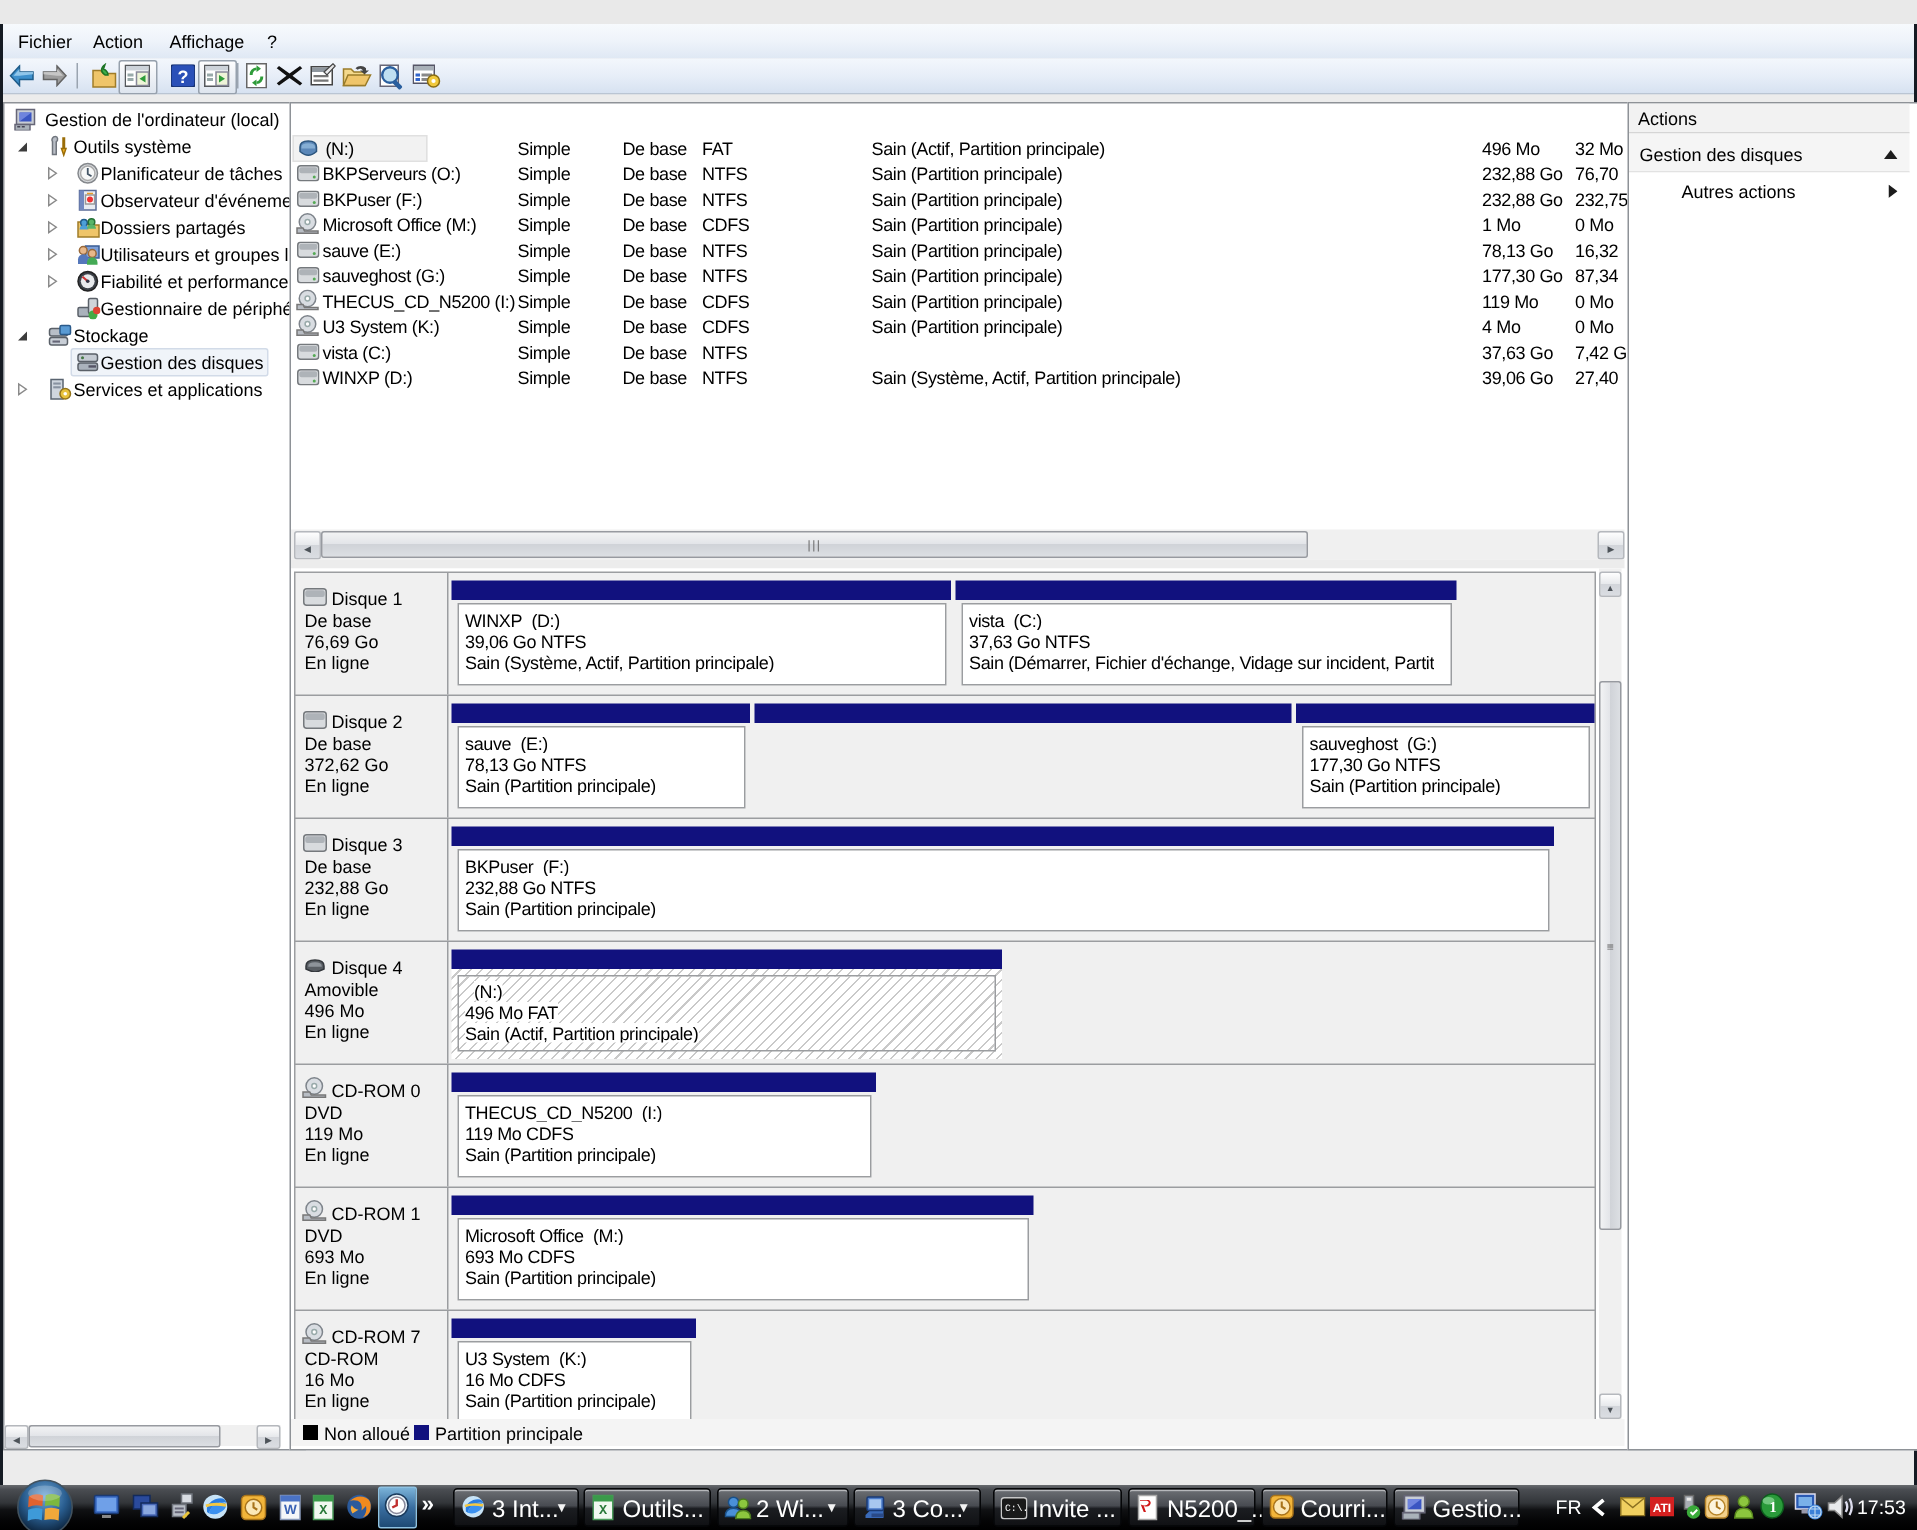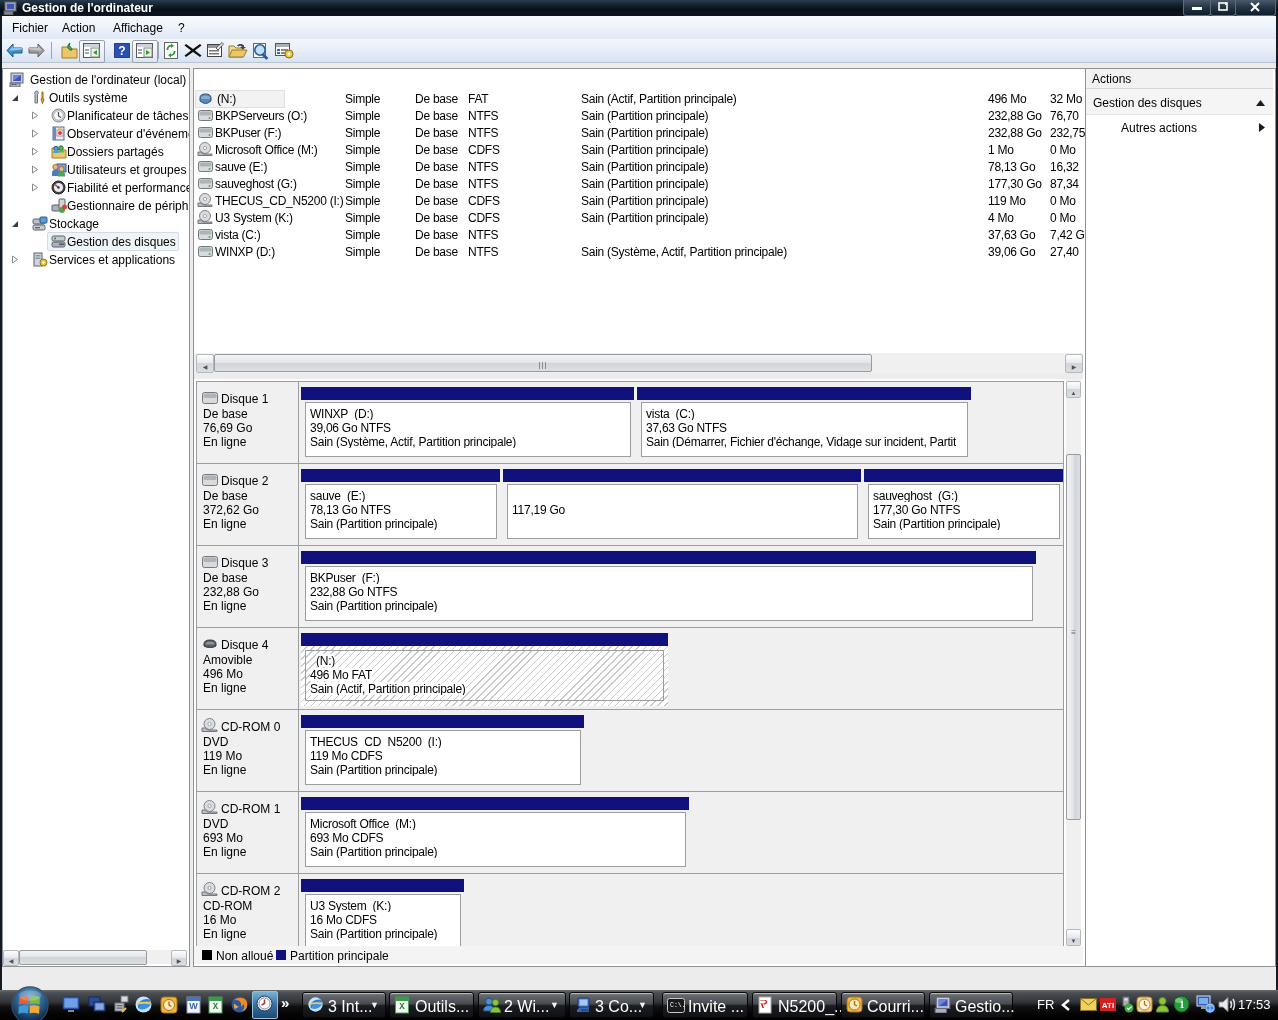--- a/index.html
+++ b/index.html
@@ -12,21 +12,21 @@
  background:linear-gradient(180deg,#2c3c50 0%,#14222f 30%,#081119 60%,#0c1620 100%);}
 .titletxt{position:absolute;left:22px;top:1px;color:#fff;font-weight:bold;font-size:12px;}
 .wbtn{position:absolute;top:0;height:15px;background:linear-gradient(180deg,#4a5a6c,#243442 50%,#101e2c);
  border:1px solid #5d6a77;border-top:none;border-radius:0 0 3px 3px;}
 .menubar{position:absolute;left:2px;top:16px;width:1274px;height:23px;
  background:linear-gradient(180deg,#f7fafd 0%,#eef3fa 50%,#dfe8f4 100%);}
 .menubar span{position:absolute;top:5px;font-size:12px;}
 .toolbar{position:absolute;left:2px;top:39px;width:1274px;height:23px;
  background:linear-gradient(180deg,#f3f7fc 0%,#e7eef8 50%,#d7e2f1 100%);border-bottom:1px solid #bac5d3;}
 .gap{position:absolute;left:2px;top:63px;width:1274px;height:927px;background:#ececec;}
-.pane{position:absolute;background:#fff;border:1px solid #8e9297;}
+.pane{position:absolute;background:#fff;border:1px solid #8e9297;padding-left:14px;}
 .tb-sep{position:absolute;top:3px;width:1px;height:17px;background:#9aa4b0;}
 .tbtn{position:absolute;top:1px;width:24px;height:21px;border:1px solid #97a1ad;border-radius:2px;
  background:linear-gradient(180deg,#fdfdfe,#dee5ee);}
 .trow{position:absolute;left:0;width:100%;height:18px;font-size:12px;}
 .sbbtn{position:absolute;background:linear-gradient(180deg,#fefefe,#e6e8eb 50%,#d2d5da 50%,#dadde2);
  border:1px solid #b5b8bd;border-radius:2px;text-align:center;}
 .sbgl{font-size:6px;color:#4d5359;position:relative;top:2px;}
 .sbthumb{position:absolute;background:linear-gradient(180deg,#f2f3f4,#e2e4e8 50%,#d0d3d8 50%,#dcdfe3);
  border:1px solid #979aa0;border-radius:2px;}
 .sbthumbv{position:absolute;background:linear-gradient(90deg,#f2f3f4,#e2e4e8 50%,#d0d3d8 50%,#dcdfe3);
@@ -46,38 +46,20 @@
 .pbox .l{position:absolute;left:4px;height:13px;font-size:12px;white-space:nowrap;overflow:hidden;letter-spacing:-0.25px;}
 .hatch{background:repeating-linear-gradient(135deg,#fff 0px,#fff 4px,#c9c9c9 4px,#c9c9c9 5px);}
 .tkb{position:absolute;top:2px;height:24px;border:1px solid #050608;border-radius:3px;
  background:linear-gradient(180deg,#97999e 0%,#66696e 8%,#484b51 45%,#1b1d21 53%,#101114 100%);
  box-shadow:inset 0 1px 0 rgba(255,255,255,.4);}
 .tkt{position:absolute;left:25px;top:5px;color:#fff;font-size:16px;white-space:nowrap;}
 .tkar{position:absolute;right:6px;top:7px;color:#f2f2f2;font-size:9px;}
 </style></head>
 <body>
 <div class="win">
-  <div class="titlebar">
-    <svg class="abs" style="left:3px;top:1px" width="14" height="14" viewBox="0 0 14 14">
-      <rect x="2" y="1" width="11" height="9" fill="#9aa3ad" stroke="#606a74"></rect>
-      <rect x="4" y="3" width="7" height="5" fill="#3a55c2"></rect>
-      <rect x="1" y="10" width="9" height="4" fill="#7e8791" stroke="#555"></rect>
-    </svg>
-    <div class="titletxt">Gestion de l'ordinateur</div>
-    <div class="wbtn" style="left:1183px;width:26px"><svg width="26" height="15" viewBox="0 0 26 15">
-          <rect x="8" y="7" width="10" height="3" fill="#fff"></rect>
-        </svg></div>
-    <div class="wbtn" style="left:1210px;width:24px"><svg width="24" height="15" viewBox="0 0 24 15">
-          <rect x="8" y="3" width="8" height="7" fill="none" stroke="#fff" stroke-width="1.6"></rect>
-          <rect x="14" y="2" width="2" height="3" fill="#fff"></rect>
-        </svg></div>
-    <div class="wbtn" style="left:1235px;width:39px"><svg width="39" height="15" viewBox="0 0 39 15">
-          <path d="M15 3 L23 11 M23 3 L15 11" stroke="#fff" stroke-width="2"></path>
-        </svg></div>
-  </div>
   <div class="menubar">
     <span style="left:10px">Fichier</span>
     <span style="left:60px">Action</span>
     <span style="left:111px">Affichage</span>
     <span style="left:176px">?</span>
   </div>
   <div class="abs" style="left:0;top:16px;width:2px;height:974px;background:#151b23"></div>
   <div class="abs" style="left:1276px;top:16px;width:2px;height:974px;background:#151b23"></div>
   <div class="toolbar" id="toolbar">
     <svg class="abs" style="left:4px;top:4px" width="17" height="15" viewBox="0 0 17 15">
@@ -482,23 +464,20 @@
       <div class="pcell" style="left:104px;width:199px">
         <div class="pbar"></div>
         <div class="pbox">
             <span class="l b" style="top:4px">sauve&nbsp; (E:)</span>
             <span class="l" style="top:18px">78,13 Go NTFS</span>
             <span class="l" style="top:32px">Sain (Partition principale)</span>
           </div>
       </div>
       <div class="pcell" style="left:306px;width:358px">
         <div class="pbar"></div>
-        <div class="pbox">
-            <span class="l" style="top:18px">117,19 Go</span>
-          </div>
       </div>
       <div class="pcell" style="left:667px;width:199px">
         <div class="pbar"></div>
         <div class="pbox">
             <span class="l b" style="top:4px">sauveghost&nbsp; (G:)</span>
             <span class="l" style="top:18px">177,30 Go NTFS</span>
             <span class="l" style="top:32px">Sain (Partition principale)</span>
           </div>
       </div>
     </div>
@@ -585,21 +564,21 @@
           </div>
       </div>
     </div>
     <div class="drow" style="top:495px;height:72px;border-bottom:none">
       <div class="dlbl">
         <svg class="abs" style="left:4px;top:8px" width="17" height="15" viewBox="0 0 17 15">
             <circle cx="8.5" cy="6" r="5.5" fill="#d9dde2" stroke="#7e848b"></circle>
             <circle cx="8.5" cy="6" r="1.6" fill="#fff" stroke="#9aa"></circle>
             <path d="M1 10 L5.5 10 L6.5 12 L16 12 L16 13.5 L1 13.5 Z" fill="#b8bdc4" stroke="#777"></path>
           </svg>
-        <span class="l b" style="left:24px;top:10px">CD-ROM 2</span>
+        <span class="l b" style="left:24px;top:10px">CD-ROM 7</span>
         <span class="l" style="top:25px">CD-ROM</span>
           <span class="l" style="top:39px">16 Mo</span>
           <span class="l" style="top:53px">En ligne</span>
       </div>
       <div class="pcell" style="left:104px;width:163px">
         <div class="pbar"></div>
         <div class="pbox">
             <span class="l b" style="top:4px">U3 System&nbsp; (K:)</span>
             <span class="l" style="top:18px">16 Mo CDFS</span>
             <span class="l" style="top:32px">Sain (Partition principale)</span>

